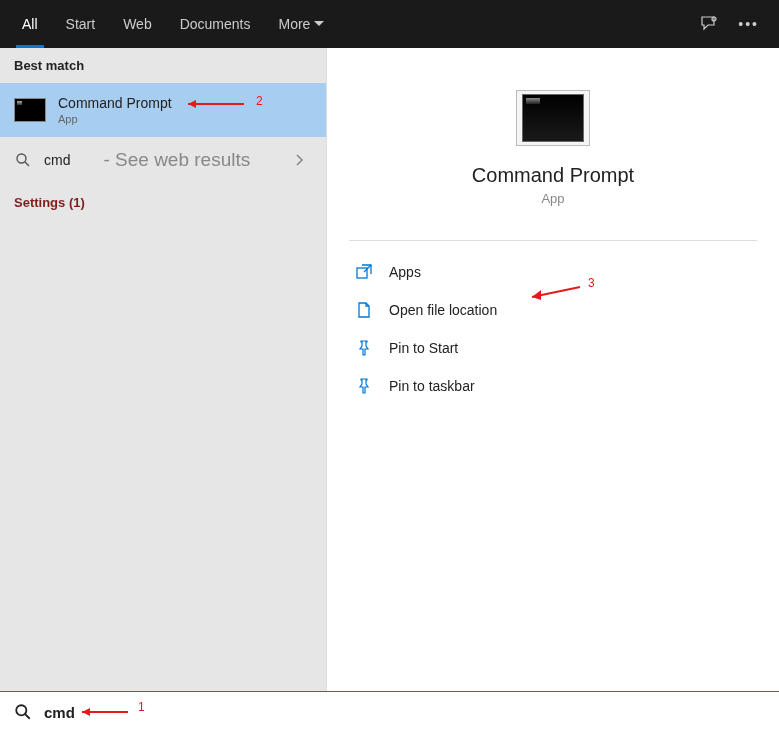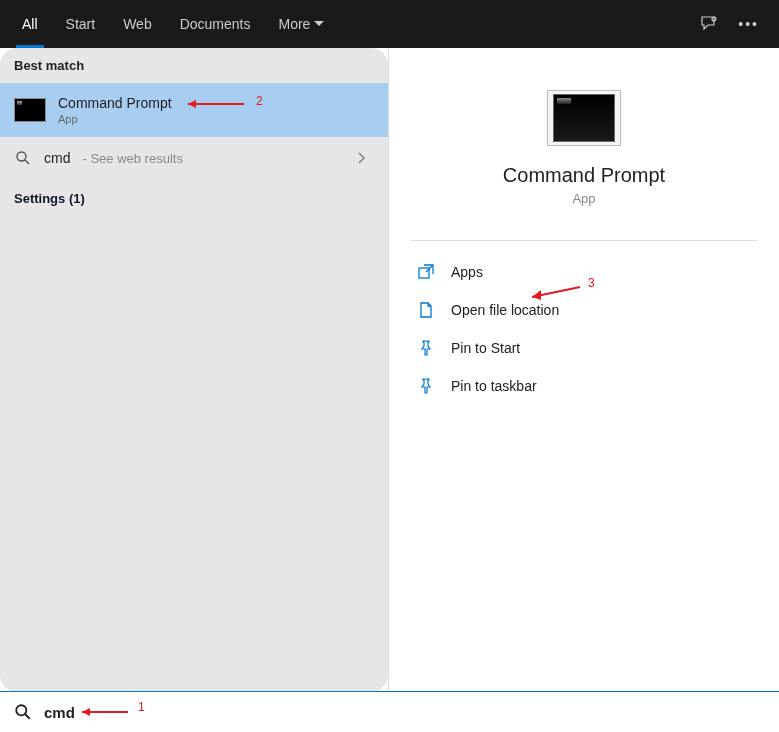--- a/index.html
+++ b/index.html
@@ -9,39 +9,39 @@
     .tabs { display: flex; height: 100%; }
     .tab { padding: 0 14px; font-size: 14px; display: flex; align-items: center; cursor: pointer; color: #ccc; height: 100%; position: relative; }
     .tab.active { color: #fff; }
     .tab.active::after { content: ""; position: absolute; bottom: 0; left: 8px; right: 8px; height: 3px; background: #0078d4; }
     .more-chevron { margin-left: 4px; }
     .topbar-right { margin-left: auto; display: flex; gap: 20px; align-items: center; padding-right: 12px; }
     .topbar-icon { color: #ccc; cursor: pointer; font-size: 14px; }
     .dots { letter-spacing: 2px; }
     
     .content { display: flex; height: calc(100% - 48px - 40px); }
-    .left { width: 388px; background: #e6e6e6; display: flex; flex-direction: column; border-radius: 17px; }
+    .left { width: 326px; background: #e6e6e6; display: flex; flex-direction: column; }
     .right { flex: 1; background: #fff; border-left: 1px solid #ddd; padding: 24px 22px; }
     
     .section-header { font-size: 13px; font-weight: 600; padding: 10px 14px; color: #222; }
     .result-item { padding: 12px 14px; display: flex; align-items: center; gap: 12px; cursor: pointer; }
     .result-item.selected { background: #a7cdf0; }
     .cmd-icon-small { width: 32px; height: 24px; background: #000; border: 1px solid #888; position: relative; }
     .cmd-icon-small::before { content: ""; position: absolute; top: 2px; left: 2px; width: 5px; height: 4px; background: linear-gradient(#aaa,#333); }
     .result-texts { display: flex; flex-direction: column; }
     .result-title { font-size: 14px; color: #222; }
     .result-sub { font-size: 11px; color: #666; margin-top: 2px; }
     
     .web-row { padding: 12px 14px; display: flex; align-items: center; gap: 12px; cursor: pointer; }
     .search-small-icon { width: 18px; height: 18px; display: flex; align-items: center; justify-content: center; color: #555; }
     .web-text { font-size: 14px; color: #222; }
-    .web-sub { font-size: 13px; color: #888; margin-left: 0; }
+    .web-sub { font-size: 19px; color: #888; margin-left: 21px; }
     .chevron-right { margin-left: auto; color: #888; font-size: 14px; padding-right: 8px; }
     
-    .settings-row { padding: 12px 14px; font-size: 13px; font-weight: 600; color: #0f172a; cursor: pointer; }
+    .settings-row { padding: 12px 14px; font-size: 13px; font-weight: 600; color: #7f1d1d; cursor: pointer; }
     
     .preview-header { display: flex; flex-direction: column; align-items: center; padding: 18px 0 28px; }
     .cmd-icon-large-wrap { width: 74px; height: 56px; border: 1px solid #bbb; display: flex; align-items: center; justify-content: center; background: #f5f5f5; }
     .cmd-icon-large { width: 62px; height: 48px; background: linear-gradient(#000, #1a1a1a); border: 1px solid #666; position: relative; }
     .cmd-icon-large::before { content: ""; position: absolute; top: 3px; left: 3px; width: 14px; height: 6px; background: linear-gradient(#888,#222); }
     .preview-title { font-size: 20px; font-weight: 400; color: #222; margin-top: 18px; }
     .preview-sub { font-size: 13px; color: #888; margin-top: 4px; }
     
     .divider { height: 1px; background: #ddd; margin: 6px 0 12px; }
     

